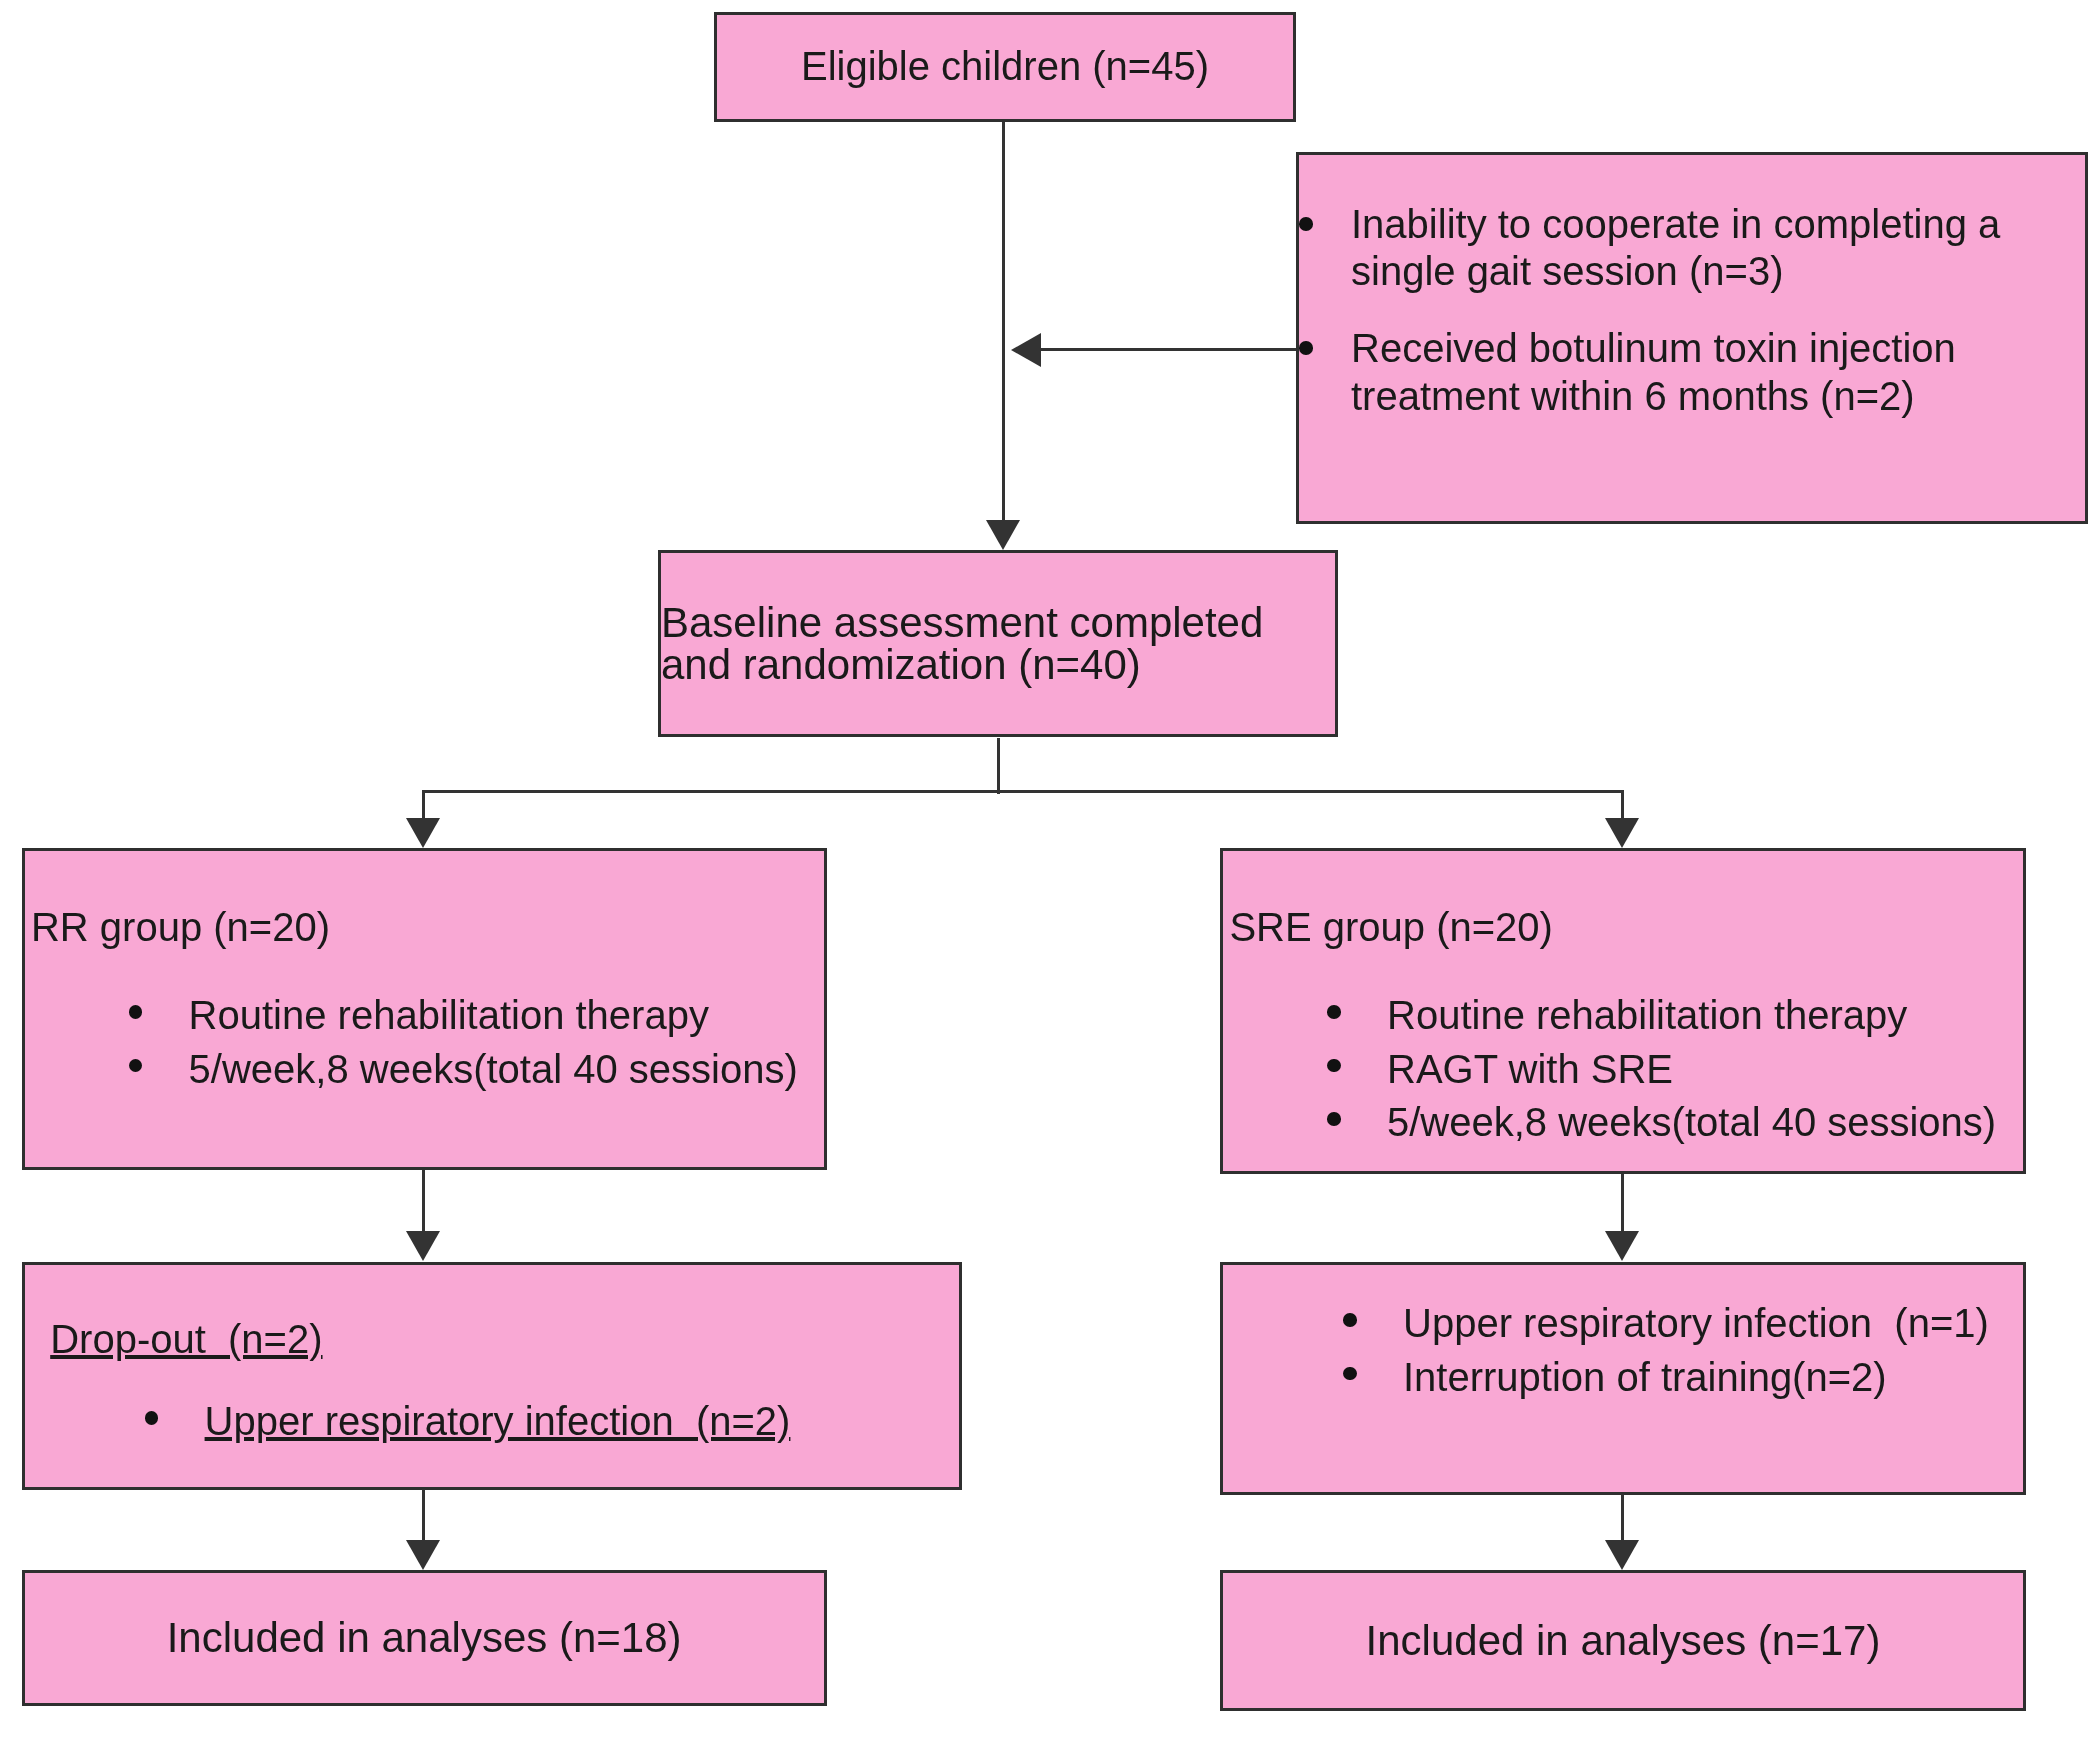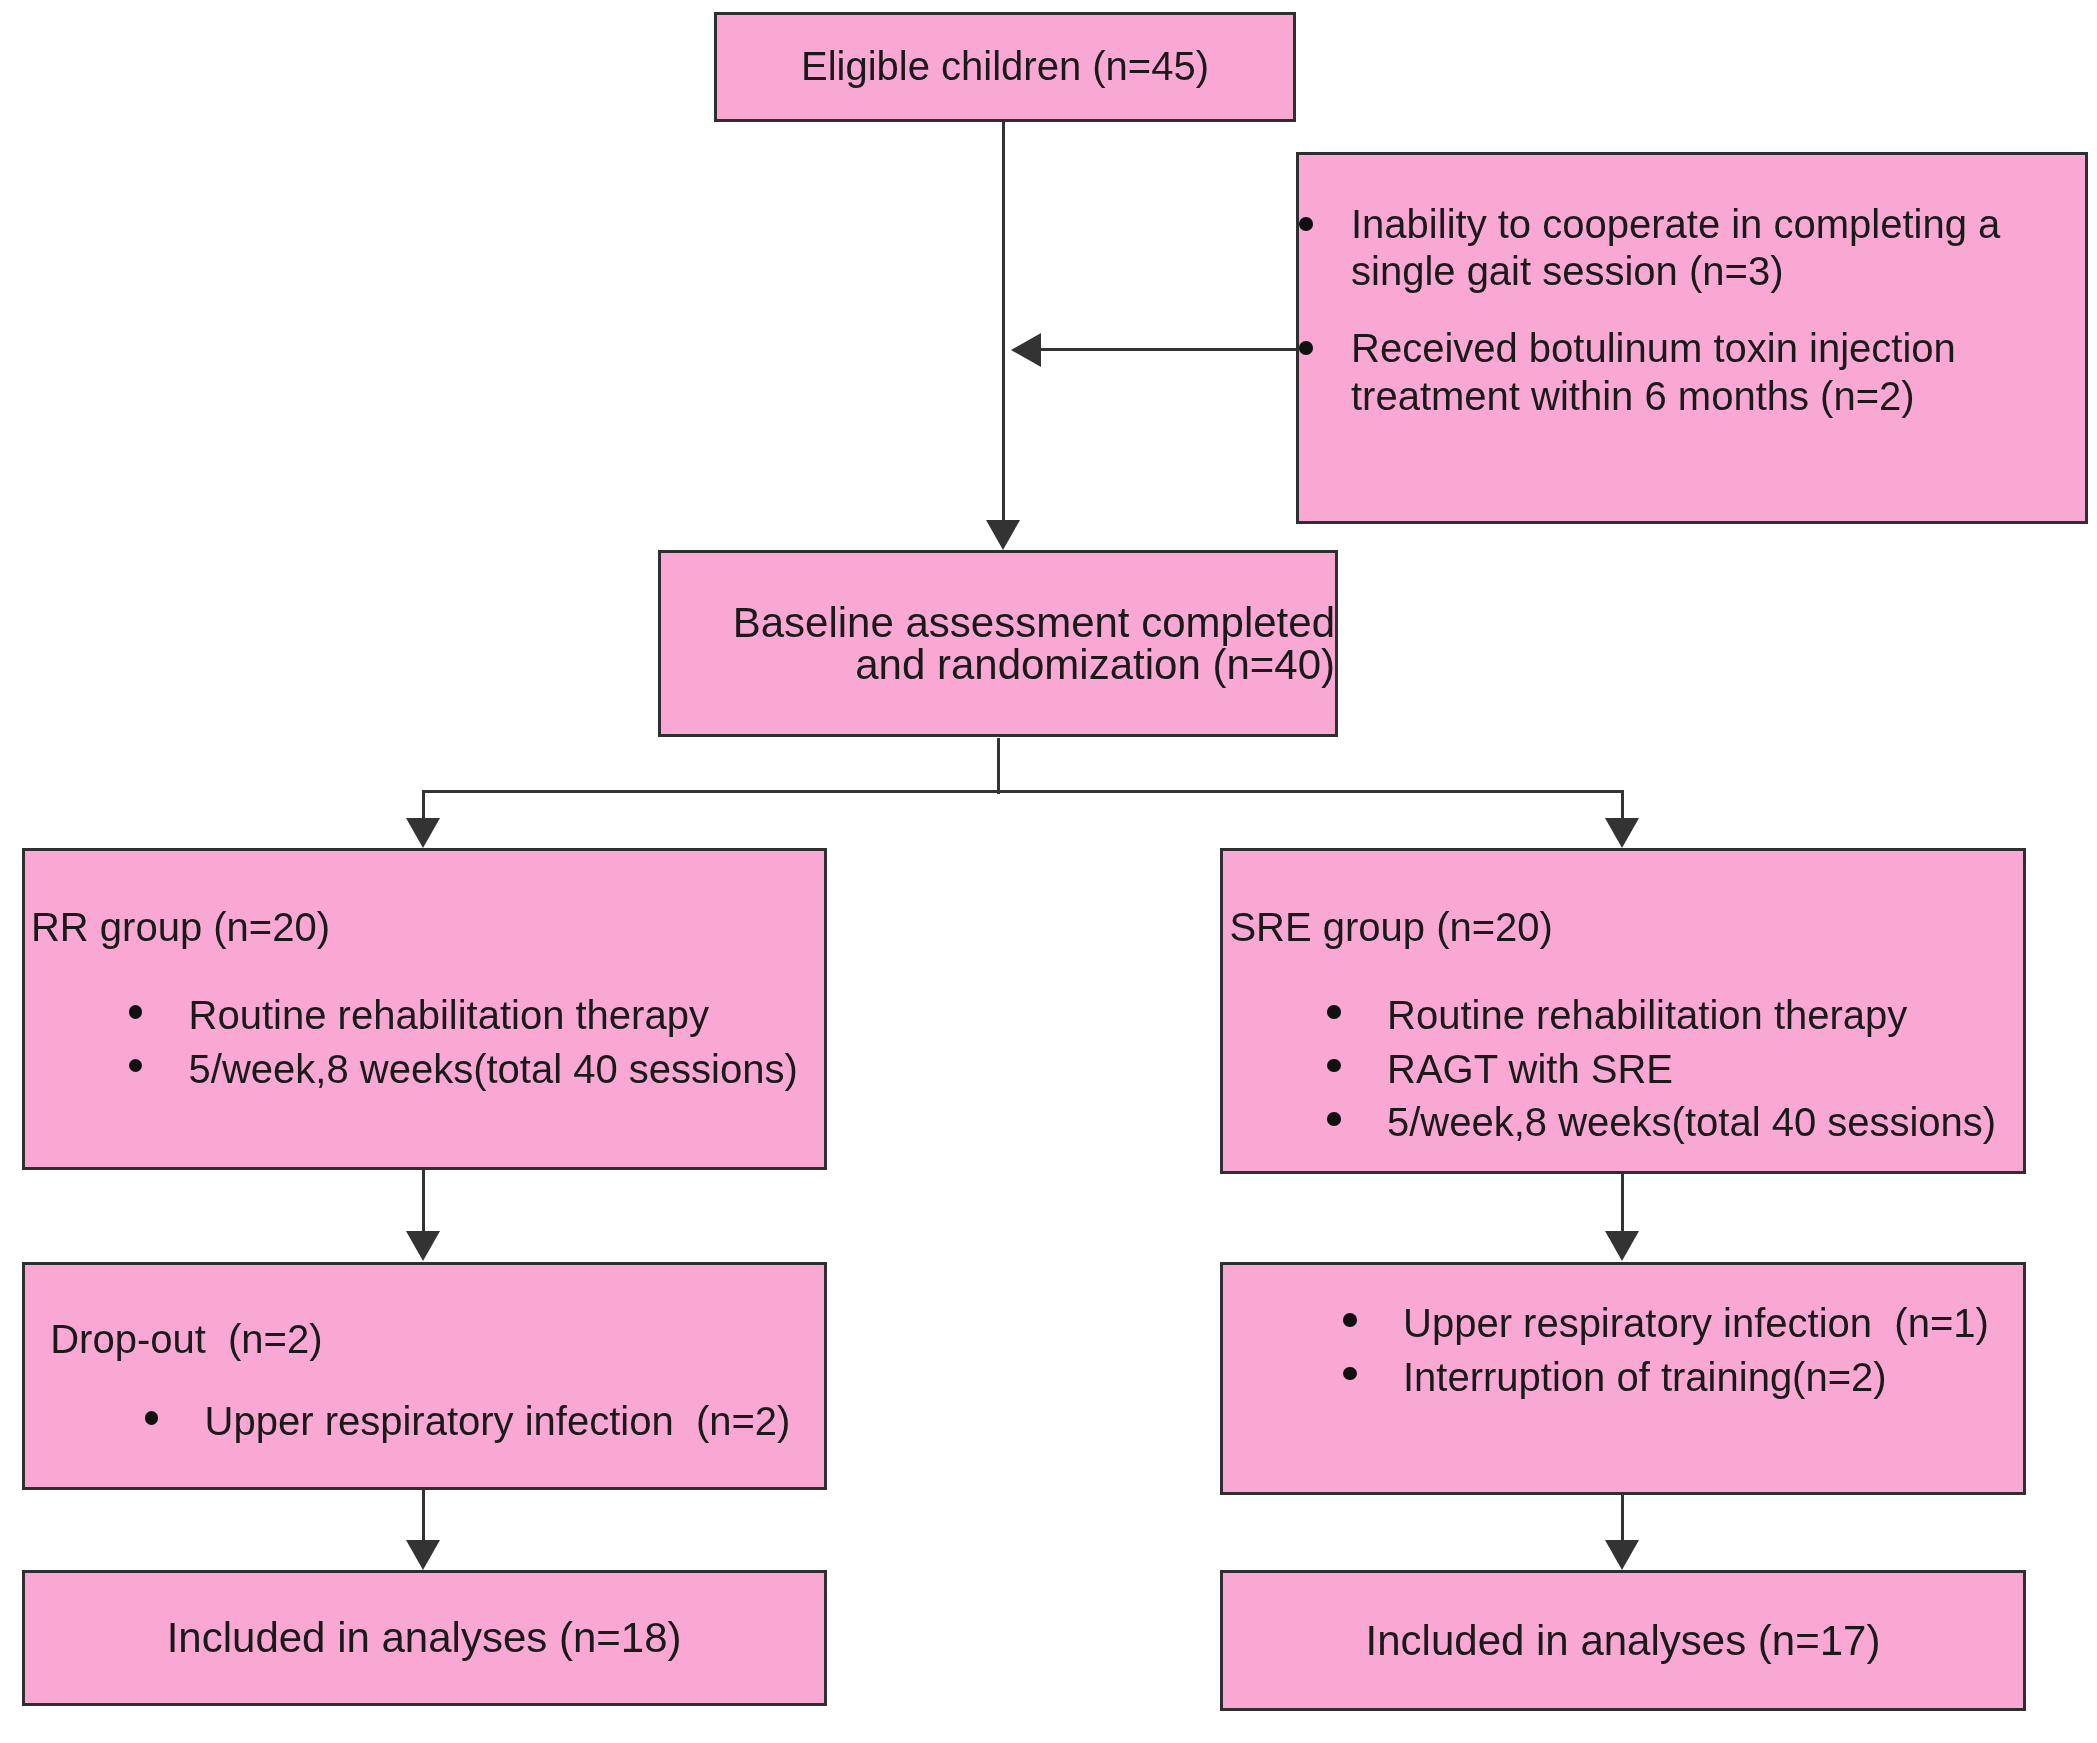--- a/index.html
+++ b/index.html
@@ -21,21 +21,21 @@
     line-height: 1.18;
   }
   .title { white-space: pre-wrap; }
   .center-label {
     width: 100%; height: 100%;
     display: flex; align-items: center; justify-content: center;
     text-align: center; white-space: pre-wrap;
   }
   .two-line {
     width: 100%; height: 100%;
-    display: flex; flex-direction: column; align-items: flex-end; justify-content: center;
+    display: flex; flex-direction: column; align-items: flex-start; justify-content: center;
     text-align: center; font-size: 42px; line-height: 1.0;
   }
   .big-label { font-size: 42px; }
   ul.bullets { list-style: none; margin: 0; padding: 0; }
   ul.bullets li {
     position: relative;
     white-space: pre-wrap;
   }
   ul.bullets li::before {
     content: "";
@@ -52,21 +52,21 @@
   .box-b .title { margin: 30px 16px 0 11.2px; }
   .box-b ul { margin: 46px 20px 0 0; }
   .box-b li { padding-left: 52px; }
   .box-b li + li { margin-top: 30px; }
   .box-c { left: 658px;  top: 550px;  width: 680px;  height: 187px; }
   .box-d { left: 21.6px;   top: 848px; width: 805px; height: 322px; }
   .box-e { left: 1220px; top: 848px; width: 806px; height: 326px; }
   .box-d .title, .box-e .title { margin: 53px 0 0 6.4px; }
   .box-d ul, .box-e ul { margin: 38px 0 0 0; padding-left: 104px; line-height: 1.34; }
   .box-d li, .box-e li { padding-left: 60px; }
-  .box-f { left: 21.6px;   top: 1262px; width: 805px; height: 228px; }
+  .box-f { left: 21.6px;   top: 1262px; width: 940px; height: 228px; text-decoration: underline; }
   .box-g { left: 1220px; top: 1262px; width: 806px; height: 233px; }
   .box-f .title { margin: 51px 0 0 25.6px; }
   .box-g .title { margin: 51px 0 0 45px; }
   .box-f ul, .box-g ul { margin: 32px 0 0 0; padding-left: 120px; line-height: 1.34; }
   .box-f li, .box-g li { padding-left: 60px; }
   .box-h { left: 21.6px;   top: 1570px; width: 805px; height: 136px; }
   .box-i { left: 1220px; top: 1570px; width: 806px; height: 141px; }
   
   .line { position: absolute; background: #333333; }
   .head-down {

